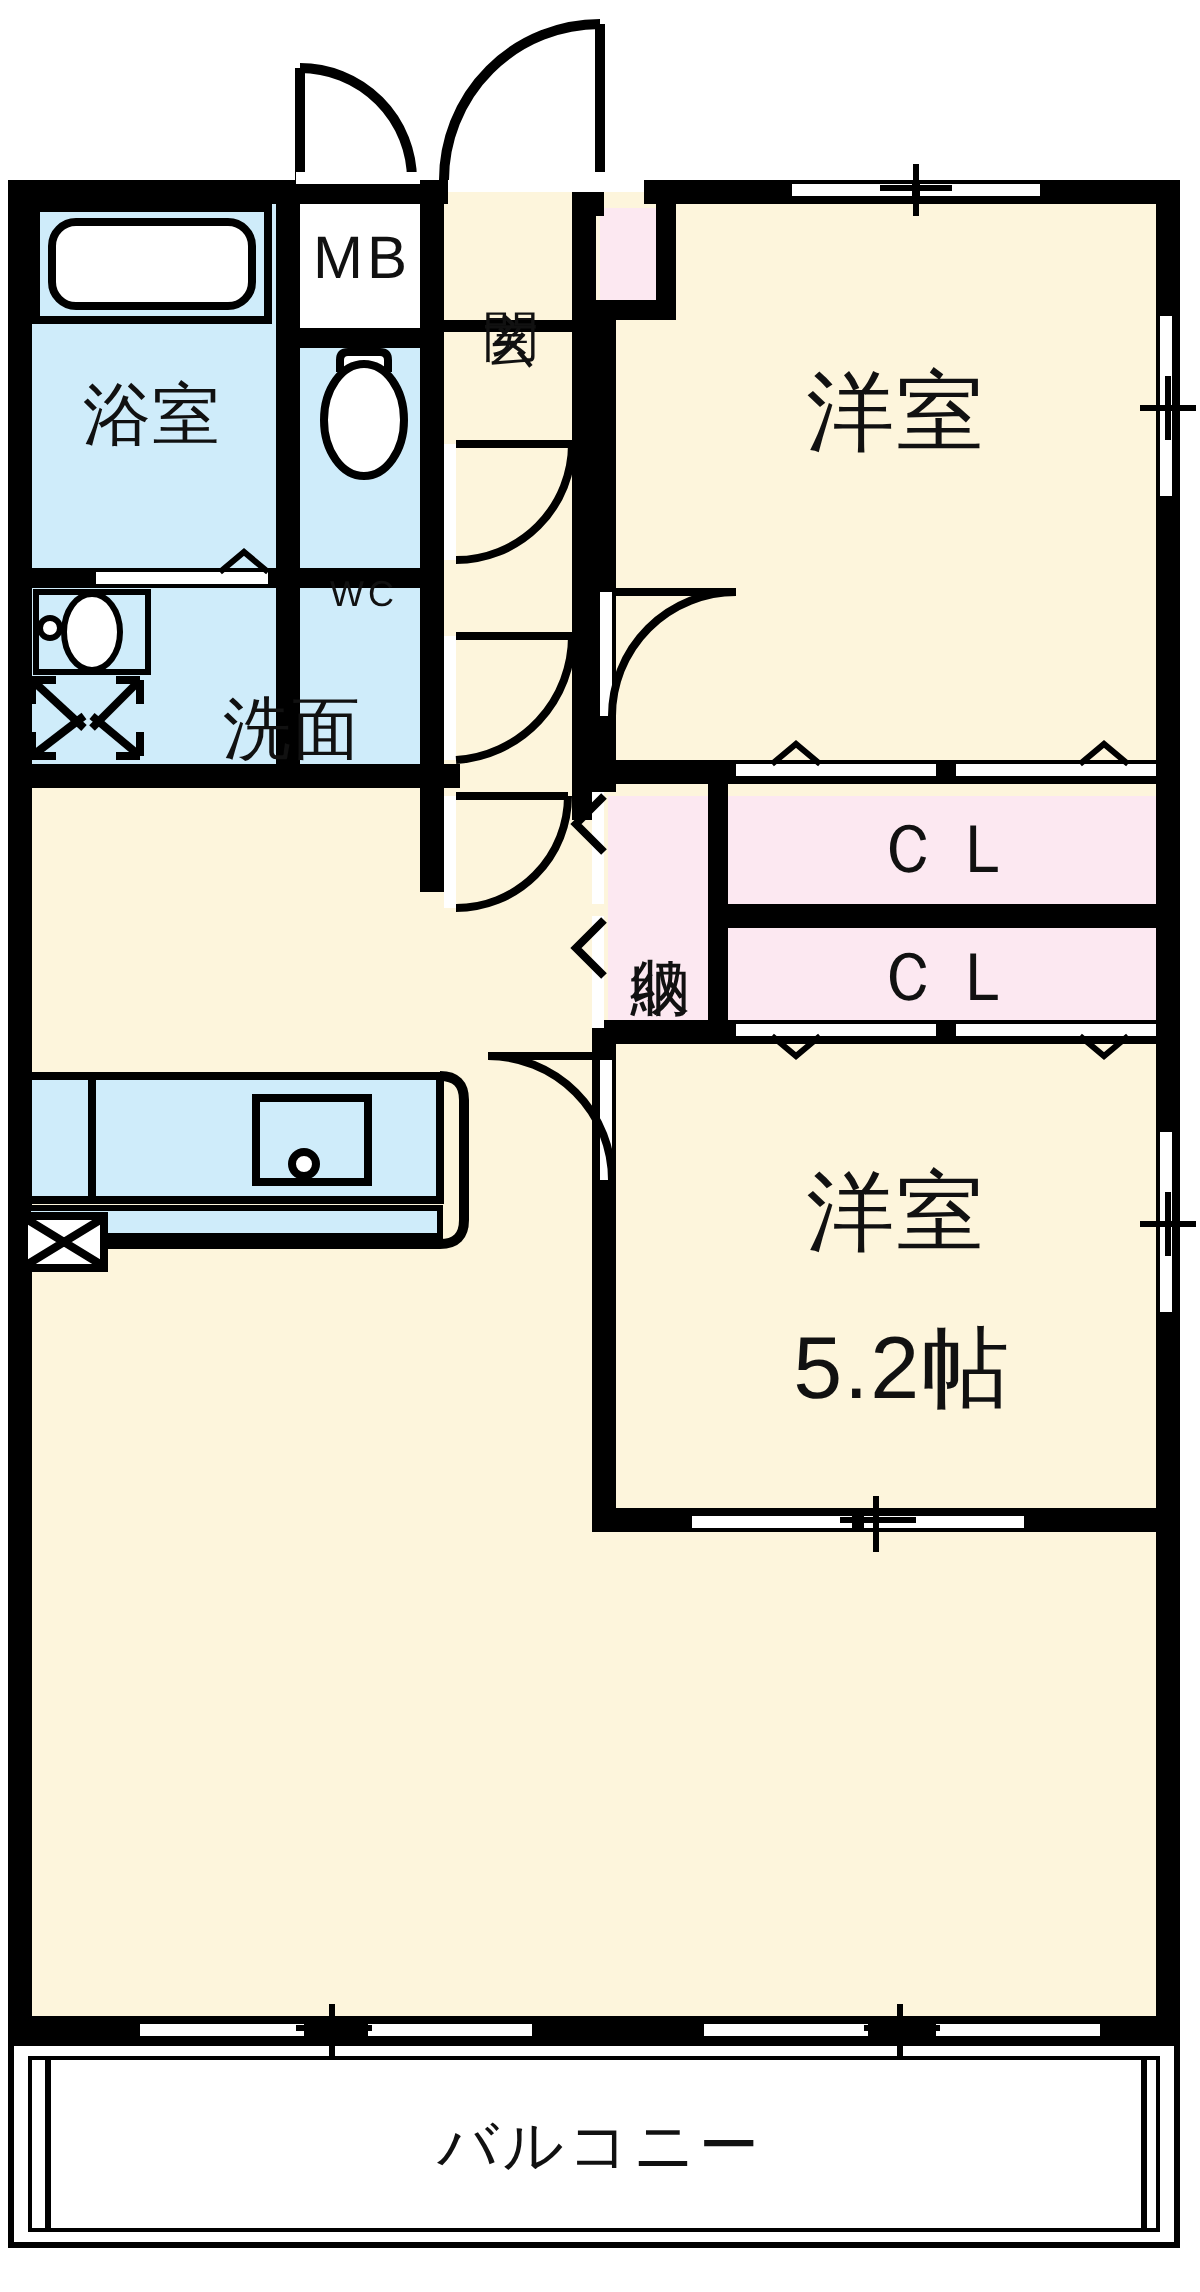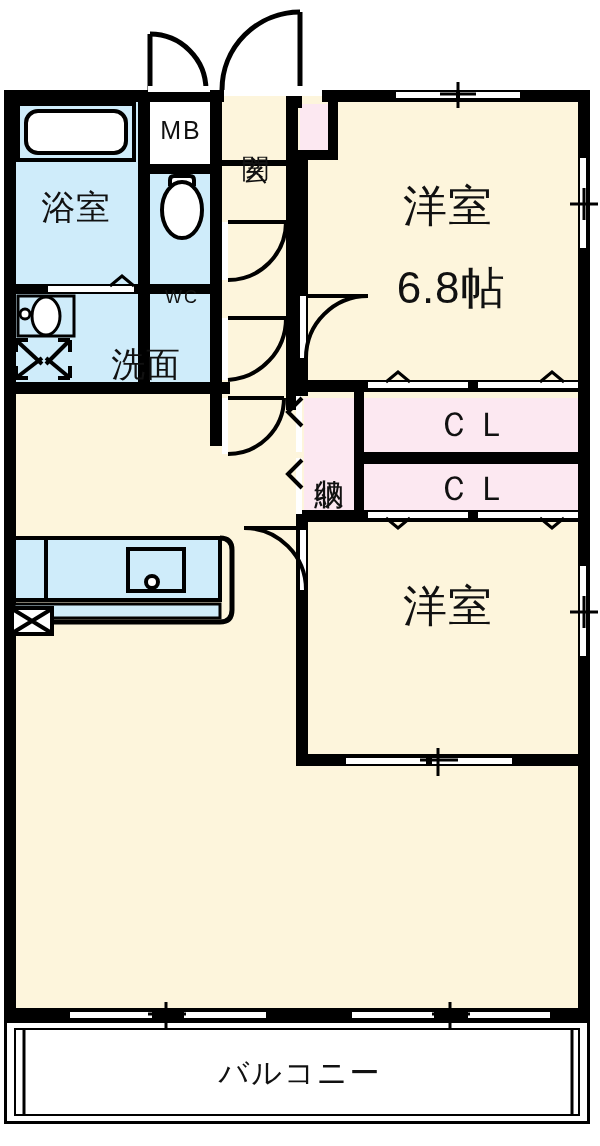--- a/index.html
+++ b/index.html
@@ -252,30 +252,30 @@
       <path d="M572,1028 L572,1116" stroke="#000" stroke-width="3"></path>
     </g>
   </svg>
 
   <div class="lbl" style="left:14px;top:182px;width:124px;height:52px;font-size:34px;">浴室</div>
 
   <div class="lbl" style="left:86px;top:320px;width:120px;height:50px;font-size:34px;margin-top:20px;">洗面</div>
 
   <div class="lbl" style="left:148px;top:244px;width:68px;height:32px;font-size:18px;letter-spacing:2px;margin-top:37px;">WC</div>
 
-  <div class="lbl" style="left:146px;top:110px;width:70px;height:40px;font-size:25px;letter-spacing:2px;">MB</div>
+  <div class="lbl" style="left:146px;top:110px;width:70px;height:40px;font-size:30px;letter-spacing:2px;">MB</div>
 
   <div class="lbl lbl-v" style="left:238px;top:104px;width:34px;height:62px;font-size:27px;line-height:1;">玄関</div>
 
   <div class="lbl" style="left:368px;top:178px;width:160px;height:56px;font-size:44px;">洋室</div>
-  <div class="lbl" style="left:356px;top:260px;width:190px;height:56px;font-size:44px;">6.8帖</div>
 
   <div class="lbl lbl-v" style="left:310px;top:408px;width:38px;height:96px;font-size:30px;line-height:1;">収納</div>
 
   <div class="lbl" style="left:366px;top:400px;width:218px;height:50px;font-size:34px;letter-spacing:4px;">ＣＬ</div>
   <div class="lbl" style="left:366px;top:464px;width:218px;height:50px;font-size:34px;letter-spacing:4px;">ＣＬ</div>
 
   <div class="lbl" style="left:368px;top:578px;width:160px;height:56px;font-size:44px;">洋室</div>
+  <div class="lbl" style="left:356px;top:656px;width:190px;height:56px;font-size:44px;">5.2帖</div>
 
 
   <div class="lbl" style="left:180px;top:1050px;width:240px;height:46px;font-size:30px;letter-spacing:2px;">バルコニー</div>
 
 </div>
 
 </body></html>

